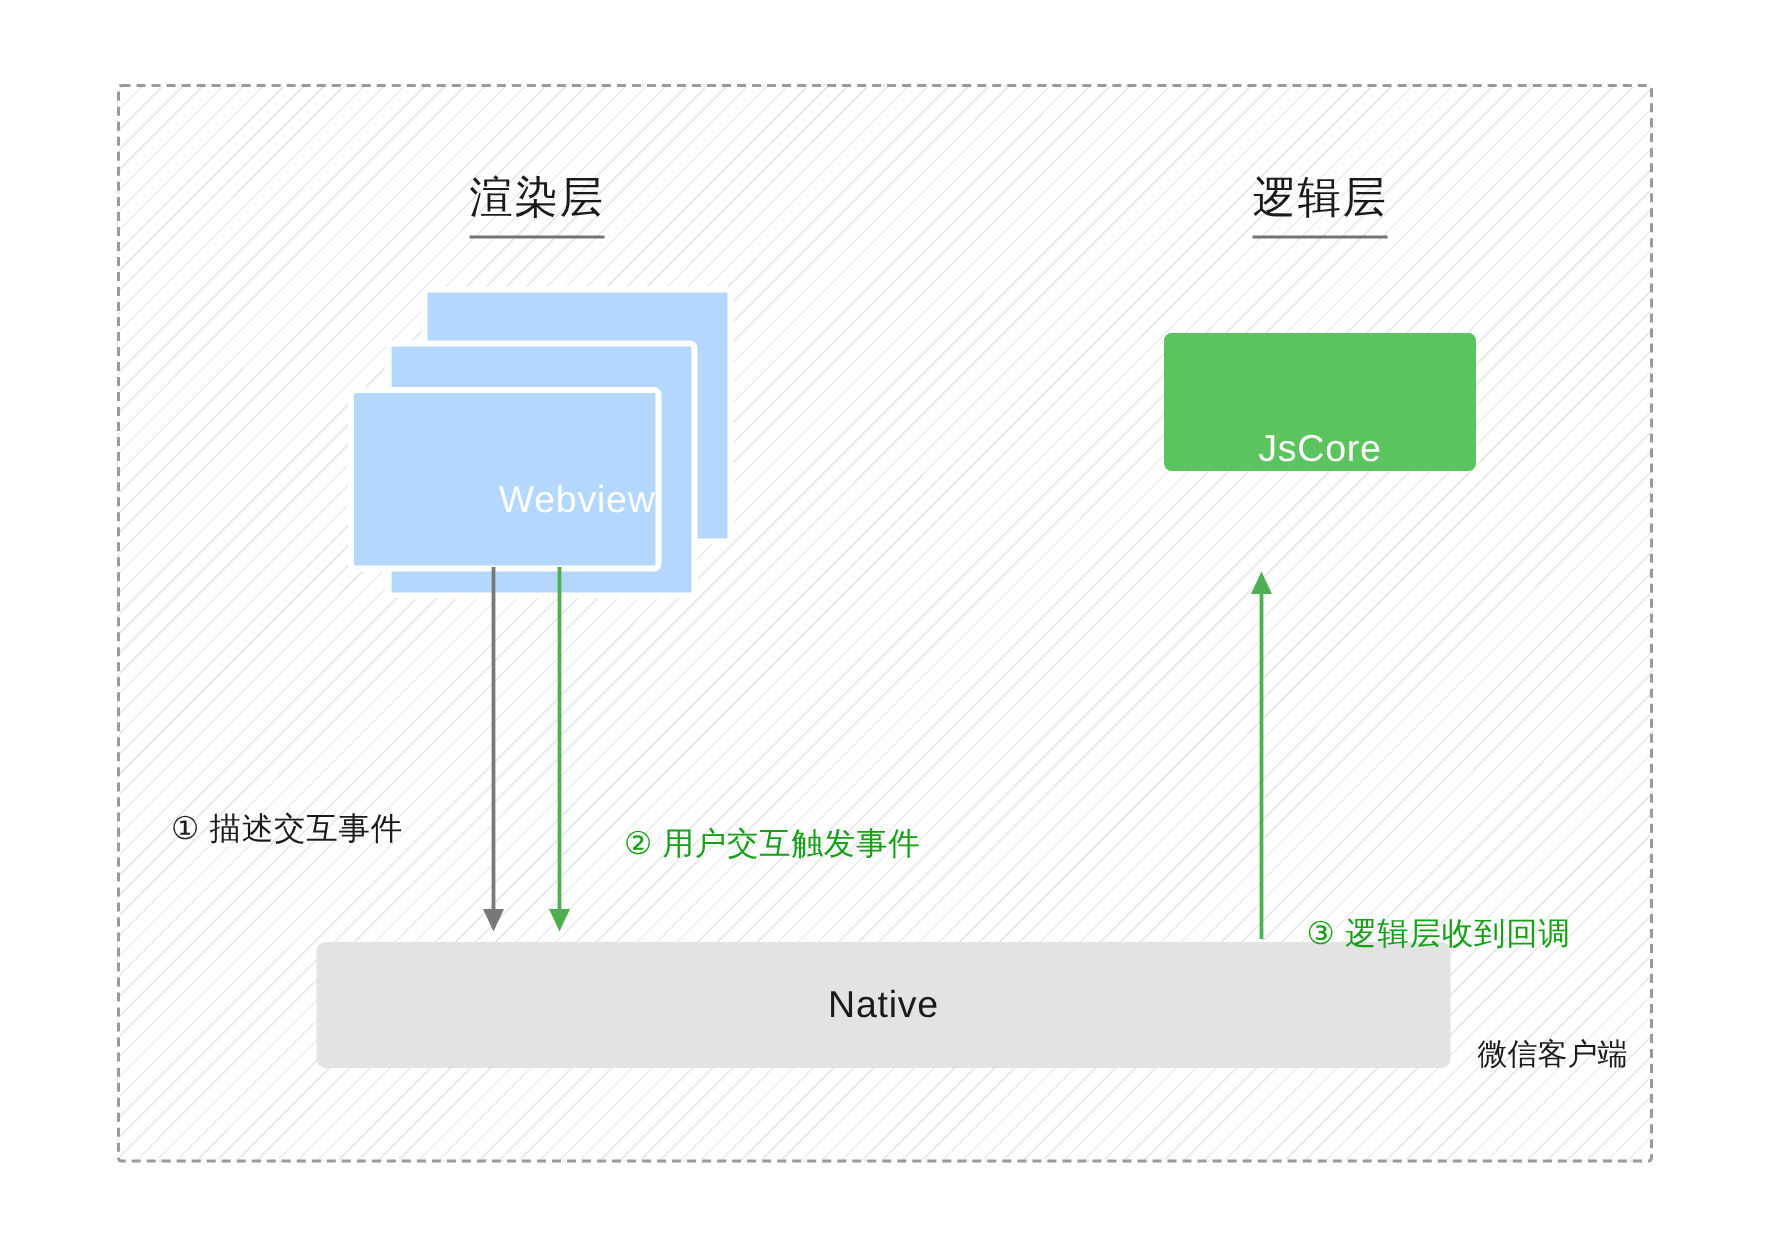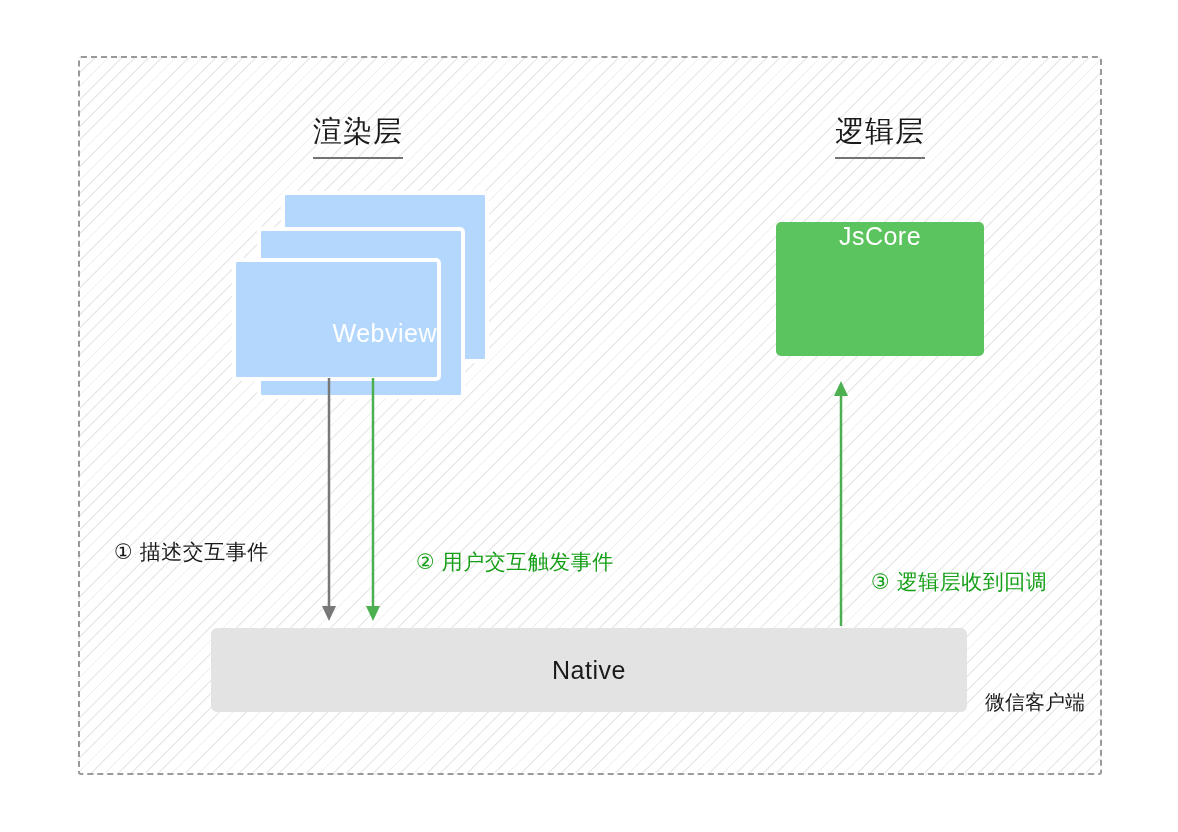--- a/index.html
+++ b/index.html
@@ -77,25 +77,25 @@
     font-size: 25px;
     color: #ffffff;
     letter-spacing: 0.5px;
     margin-top: 28px;
   }
 
   
   #jscore-box {
     position: absolute;
     left: 776px; top: 222px;
-    width: 208px; height: 134px;
+    width: 208px; height: 92px;
     background: #5cc45e;
     border-radius: 5px;
     display: flex;
-    align-items: flex-start;
+    align-items: flex-end;
     justify-content: center;
   }
   #jscore-label {
     font-size: 25px;
     color: #ffffff;
     letter-spacing: 0.5px;
   }
 
   
   #native-box {
@@ -130,21 +130,21 @@
   
   .step-caption {
     position: absolute;
     font-size: 21px;
     white-space: nowrap;
     letter-spacing: 0.5px;
     margin-top: 48px;
   }
   #caption-step-1 { left: 114px; top: 490px; color: #1a1a1a; }
   #caption-step-2 { left: 416px; top: 500px; color: #16a018; }
-  #caption-step-3 { left: 871px; top: 520px; color: #16a018; }
+  #caption-step-3 { left: 871px; top: 560px; color: #16a018; }
 </style>
 </head>
 <body>
 
 <div id="client-container"></div>
 
 <div class="column-title" id="render-layer-title">渲染层</div>
 
 <div class="column-title" id="logic-layer-title">逻辑层</div>
 

